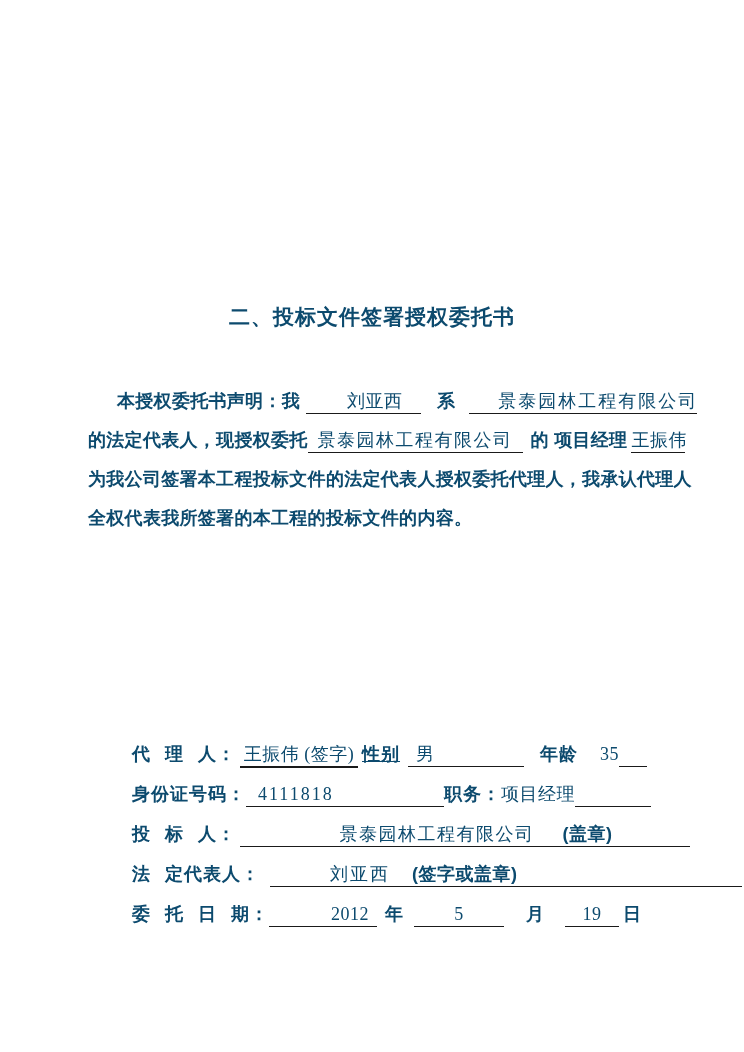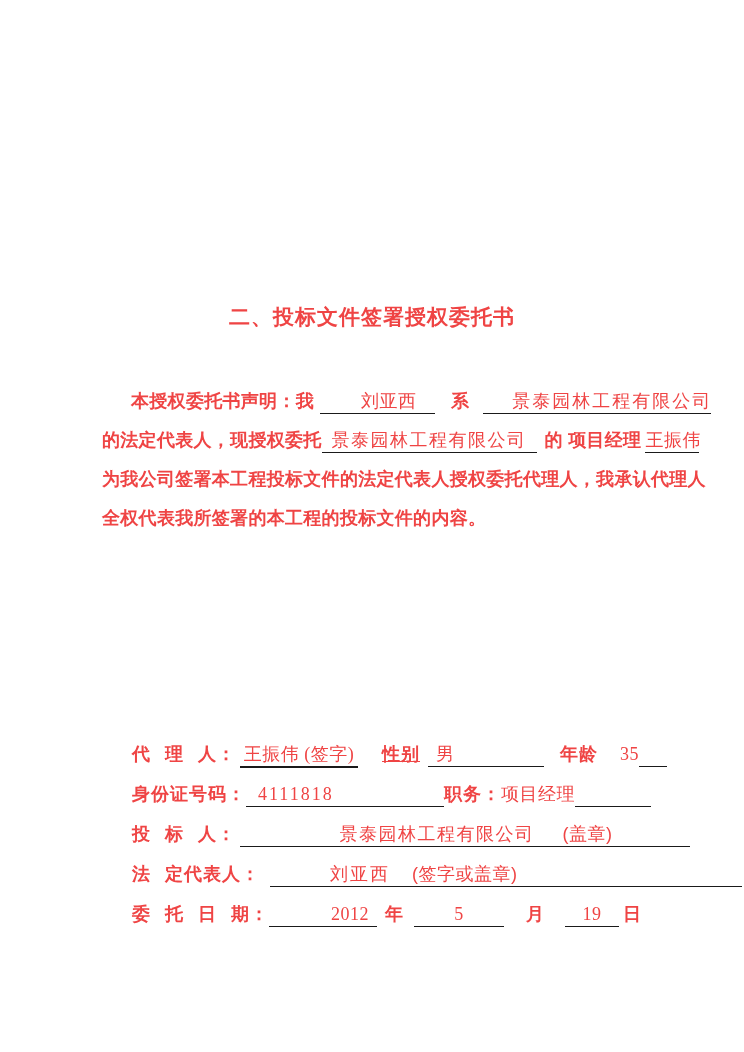--- a/index.html
+++ b/index.html
@@ -1,21 +1,21 @@
 <!DOCTYPE html>
 <html><head>
 <meta charset="utf-8">
 <style>
   html, body { margin: 0; padding: 0; background: #ffffff; }
   .page {
     position: relative;
     width: 744px;
     height: 1052px;
     background: #ffffff;
-    color: #ef4444;
+    color: #0c4a6e;
     font-family: "Liberation Sans", sans-serif;
     overflow: hidden;
   }
   .title {
     position: absolute;
     top: 303px;
     left: 0;
     width: 100%;
     margin: 0;
     text-align: center;
@@ -25,21 +25,20 @@
   }
   .para1 {
     position: absolute;
     left: 88px;
     top: 382px;
     width: 620px;
     font-size: 18px;
     font-weight: bold;
     line-height: 39px;
     letter-spacing: 0.3px;
-    margin-left: 14px;
   }
   .line { white-space: nowrap; }
   .indent { text-indent: 29px; }
   .para2 {
     position: absolute;
     left: 88px;
     top: 615px;
     width: 600px;
     font-size: 18px;
     font-weight: normal;
@@ -64,26 +63,26 @@
   .blank {
     display: inline-block;
     height: 24px;
     line-height: 24px;
     border-bottom: 1px solid #1a1a1a;
   }
   .blank:empty::after { content: "\00a0"; }
   .blank.thick { border-bottom-width: 2px; }
   .center { text-align: center; }
   .right { text-align: right; }
-  .note { font-weight: normal; letter-spacing: 0.5px; }
+  .note { font-weight: bold; letter-spacing: 0.5px; }
   .ml4  { margin-left: 4px; text-align: center; }
   .ml6  { margin-left: 6px; }
   .ml8  { margin-left: 8px; }
   .ml10 { margin-left: 10px; }
-  .ml12 { margin-left: 24px; text-decoration: underline; }
+  .ml12 { margin-left: 4px; text-decoration: underline; }
   .ml14 { margin-left: 14px; }
   .ml16 { margin-left: 16px; }
   .ml20 { margin-left: 20px; }
   .ml22 { margin-left: 22px; }
   .ml28 { margin-left: 28px; }
   .ls15 { letter-spacing: 1.5px; }
   .ls2  { letter-spacing: 2px; }
 </style>
 </head>
 <body>

